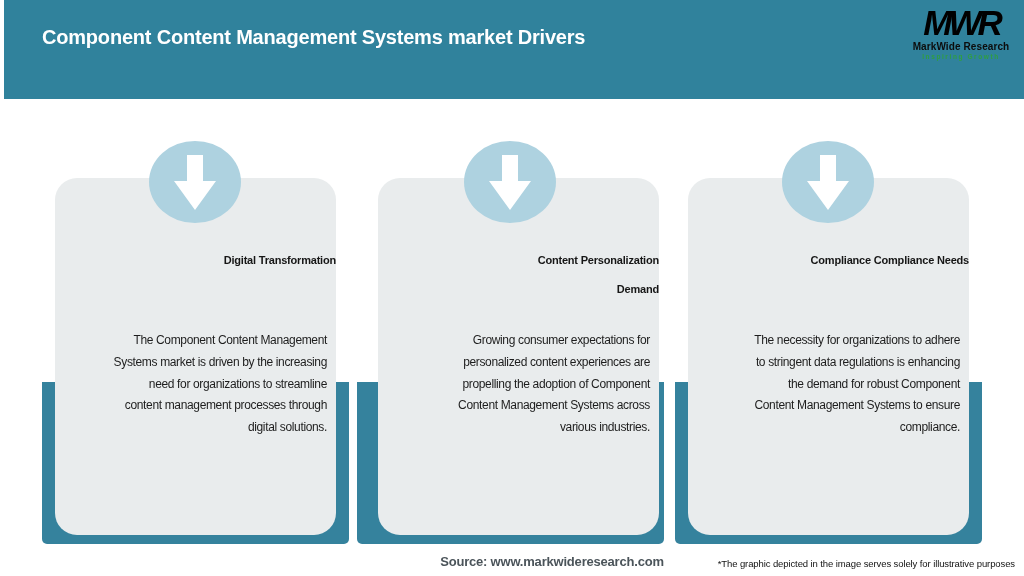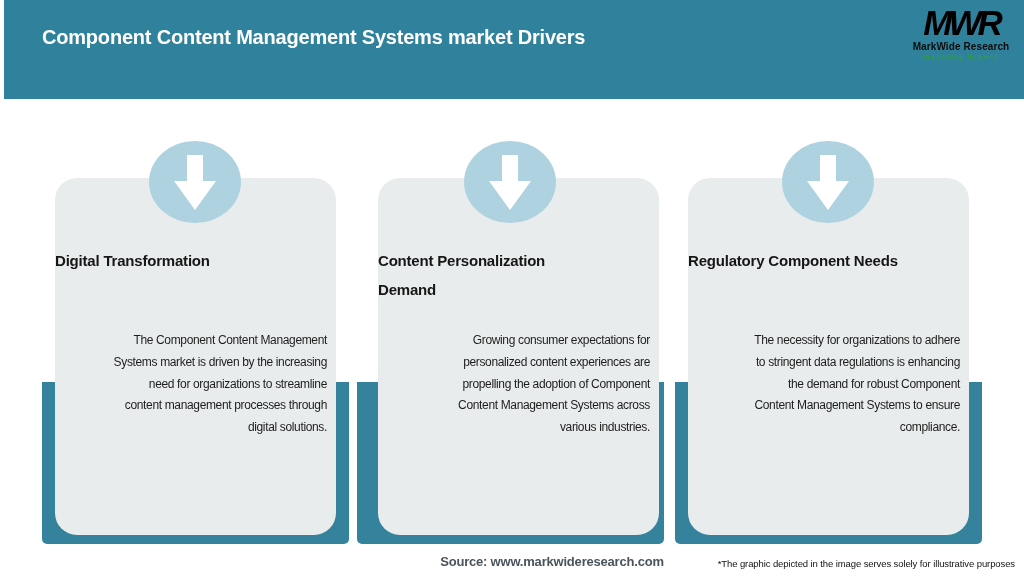--- a/index.html
+++ b/index.html
@@ -91,23 +91,23 @@
   .circle svg { width: 50px; height: 60px; margin-top: 2px; }
 
   .bar-1 { left: 42px; }   .card-1 { left: 55px; }   .circle-1 { left: 149px; }
   .bar-2 { left: 357px; }  .card-2 { left: 378px; }  .circle-2 { left: 464px; }
   .bar-3 { left: 675px; }  .card-3 { left: 688px; }  .circle-3 { left: 782px; }
 
   .card-title {
     position: absolute;
     left: 0; top: 68px;
     width: 100%;
-    text-align: left;
+    text-align: right;
     color: #161616;
-    font-size: 15px;
+    font-size: 11px;
     font-weight: bold;
     letter-spacing: -0.2px;
     line-height: 29px;
     white-space: pre-line;
   }
   .card-body {
     position: absolute;
     left: 10px; right: 9px;
     top: 152px;
     color: #1d1d1d;
@@ -178,21 +178,21 @@
 various industries.</div>
   </div>
   <div class="circle circle-2">
     <svg viewBox="0 0 48 60" xmlns="http://www.w3.org/2000/svg">
       <path d="M16 2 h16 v26 h13 L24 57 L3 28 h13 z" fill="#ffffff"></path>
     </svg>
   </div>
 
   <div class="bar bar-3"></div>
   <div class="card card-3">
-    <div class="card-title">Regulatory Component Needs</div>
+    <div class="card-title">Compliance Compliance Needs</div>
     <div class="card-body">The necessity for organizations to adhere
 to stringent data regulations is enhancing
 the demand for robust Component
 Content Management Systems to ensure
 compliance.</div>
   </div>
   <div class="circle circle-3">
     <svg viewBox="0 0 48 60" xmlns="http://www.w3.org/2000/svg">
       <path d="M16 2 h16 v26 h13 L24 57 L3 28 h13 z" fill="#ffffff"></path>
     </svg>

